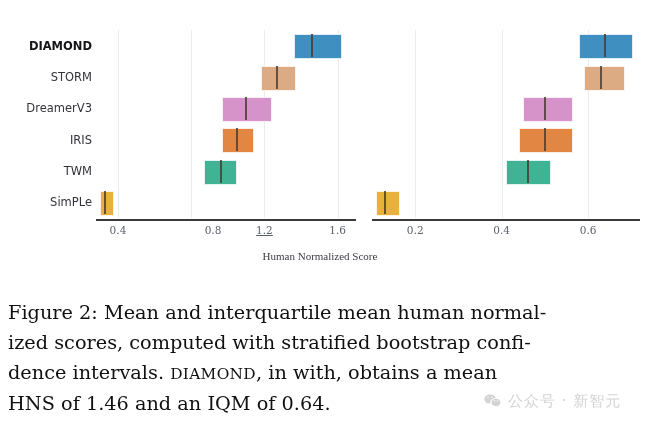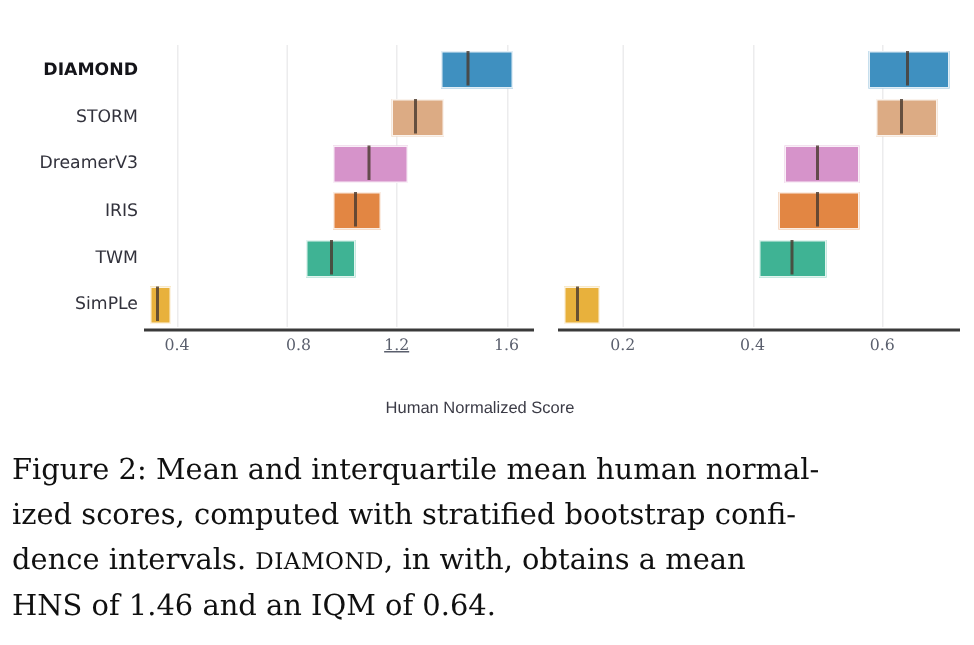--- a/index.html
+++ b/index.html
@@ -42,23 +42,23 @@
   .ylabels{position:absolute;left:0;top:30px;width:96px;height:188px;}
   .ylabel{
     position:absolute;right:4px;width:94px;text-align:right;
     font-size:11.5px;color:#32323c;line-height:14px;
     transform:translateY(-50%);white-space:nowrap;
     font-family:"DejaVu Sans", sans-serif;
   }
   .ylabel.bold{font-weight:bold;color:#141419;}
 
   .xaxis-title{
-    position:absolute;top:266px;width:640px;text-align:center;
+    position:absolute;top:250px;width:640px;text-align:center;
     font-size:11px;color:#3b3b46;
-    font-family:Liberation Sans, sans-serif;
+    font-family:Liberation Serif, serif;
   }
 
   
   .caption{
     position:absolute;left:8px;top:298px;width:634px;
     font-family:"DejaVu Serif", serif;
     font-size:19.3px;line-height:30px;color:#101010;
     text-align:justify;
   }
   .caption .sc{font-size:15.4px;letter-spacing:.3px;}
@@ -107,21 +107,21 @@
           <div class="ci-point" style="left: 149.141px; top: 66.8333px;"></div>
           <div class="ci-bar" title="IRIS: 1.05" style="left: 126.338px; width: 29.2958px; top: 98.1667px; background: rgb(226, 134, 67);"></div>
           <div class="ci-point" style="left: 139.986px; top: 98.1667px;"></div>
           <div class="ci-bar" title="TWM: 0.96" style="left: 108.028px; width: 31.1268px; top: 129.5px; background: rgb(63, 179, 148);"></div>
           <div class="ci-point" style="left: 123.507px; top: 129.5px;"></div>
           <div class="ci-bar" title="SimPLe: 0.33" style="left: 3.66197px; width: 12.8169px; top: 160.833px; background: rgb(232, 177, 60);"></div>
           <div class="ci-point" style="left: 8.15493px; top: 160.833px;"></div>
         </div>
     <div class="axis-spine" style="left: 0px; width: 260px;"></div>
         <div class="tick-lbl" style="left: 21.9718px;">0.4</div>
-        <div class="tick-lbl" style="left: 80px; padding-left: 46px;">0.8</div>
+        <div class="tick-lbl" style="left: 94px; padding-left: 46px;">0.8</div>
         <div class="tick-lbl" style="left: 168.451px; text-decoration: underline;">1.2</div>
         <div class="tick-lbl" style="left: 241.69px;">1.6</div>
       </div>
 
     <div class="panel" id="panel-1" style="left:372px;width:268px;">
       <div class="plot">
           <div class="gridline" style="left: 43.2258px;"></div>
           <div class="gridline" style="left: 129.677px;"></div>
           <div class="gridline" style="left: 216.129px;"></div>
           <div class="ci-bar" title="DIAMOND: 0.64" style="left: 207.484px; width: 51.871px; top: 4.16667px; background: rgb(63, 144, 192);"></div>
@@ -146,14 +146,23 @@
     <div class="xaxis-title">Human Normalized Score</div>
   </div>
 
   <div class="caption">
     <span class="ln">Figure 2: Mean and interquartile mean human normal-</span>
     <span class="ln">ized scores, computed with stratified bootstrap confi-</span>
     <span class="ln"><span>dence intervals.  </span><span class="sc">DIAMOND</span><span>, in with, obtains a mean</span></span>
     <span class="ln">HNS of 1.46 and an IQM of 0.64.</span>
   </div>
 
+  <div class="watermark">
+    <span>
+      <svg class="wm-icon" viewBox="0 0 24 24" aria-hidden="true">
+        <path fill="#b9b9b9" d="M8.7 3.2C4.9 3.2 1.8 5.7 1.8 8.8c0 1.8 1 3.4 2.6 4.4l-.6 2 2.3-1.2c.8.2 1.6.4 2.6.4h.5c-.1-.4-.2-.8-.2-1.2 0-3 2.9-5.4 6.5-5.4.3 0 .5 0 .8.1-.6-2.7-3.5-4.7-7.6-4.7zM6.3 7.5c-.5 0-.9-.4-.9-.9s.4-.9.9-.9.9.4.9.9-.4.9-.9.9zm4.8 0c-.5 0-.9-.4-.9-.9s.4-.9.9-.9.9.4.9.9-.4.9-.9.9z"></path>
+        <path fill="#b9b9b9" d="M22.2 13.1c0-2.6-2.6-4.7-5.8-4.7s-5.8 2.1-5.8 4.7 2.6 4.7 5.8 4.7c.7 0 1.4-.1 2-.3l1.9 1-.5-1.7c1.5-.9 2.4-2.2 2.4-3.7zm-7.7-1c-.4 0-.8-.3-.8-.8s.3-.8.8-.8.8.3.8.8-.3.8-.8.8zm3.9 0c-.4 0-.8-.3-.8-.8s.3-.8.8-.8.8.3.8.8-.3.8-.8.8z"></path>
+      </svg>
+    </span>
+    <span class="wm-text">公众号 · 新智元</span>
+  </div>
 
 </div>
 
 </body></html>

